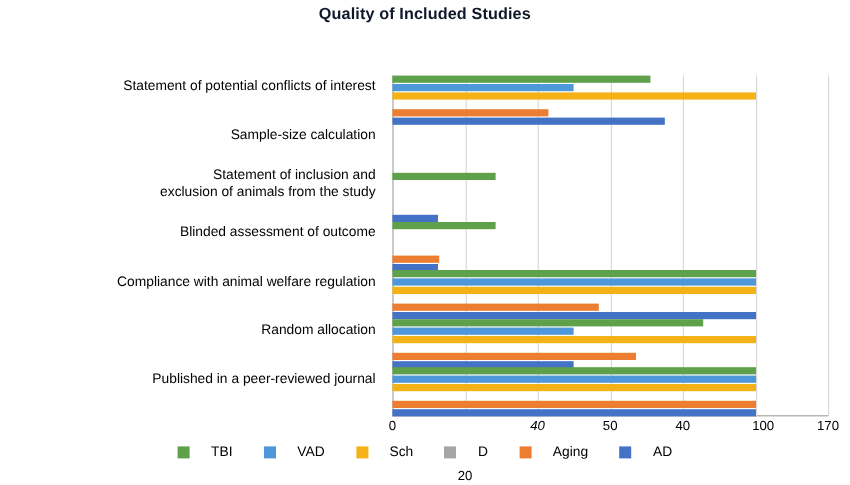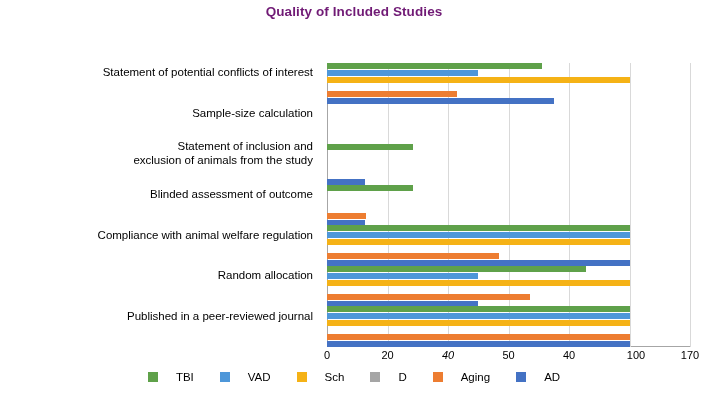--- a/index.html
+++ b/index.html
@@ -20,21 +20,21 @@
     height: 404px;
   }
   .chart-title {
     position: absolute;
     top: 4px;
     left: 0;
     width: 708px;
     text-align: center;
     font-size: 13.5px;
     font-weight: bold;
-    color: #701a75;
+    color: #0f172a;
     letter-spacing: 0.1px;
   }
   
   .plot-area {
     position: absolute;
     left: 327px;
     top: 63px;
     width: 363px;
     height: 284px;
   }
@@ -202,21 +202,21 @@
         <div class="bar" style="top: 0px; width: 302.5px; background: rgb(95, 161, 74);"></div>
         <div class="bar" style="top: 7px; width: 302.5px; background: rgb(78, 151, 217);"></div>
         <div class="bar" style="top: 14px; width: 302.5px; background: rgb(245, 178, 22);"></div>
         <div class="bar" style="top: 28px; width: 302.5px; background: rgb(237, 125, 49);"></div>
         <div class="bar" style="top: 35px; width: 302.5px; background: rgb(68, 114, 196);"></div>
       </div>
     </div>
 
   <div class="xtick-labels">
       <div class="xtick" style="left: 0px;">0</div>
-      <div class="xtick" style="left: 60.5px;">20</div>
+      <div class="xtick" style="left: 60.5px; margin-top: 42px;">20</div>
       <div class="xtick" style="left: 121px; font-style: italic;">40</div>
       <div class="xtick" style="left: 181.5px;">50</div>
       <div class="xtick" style="left: 242px;">40</div>
       <div class="xtick" style="left: 309px;">100</div>
       <div class="xtick" style="left: 363px;">170</div>
     </div>
 
   <div class="legend">
       <div class="legend-item">
         <span class="legend-swatch" style="background: rgb(95, 161, 74);"></span>

